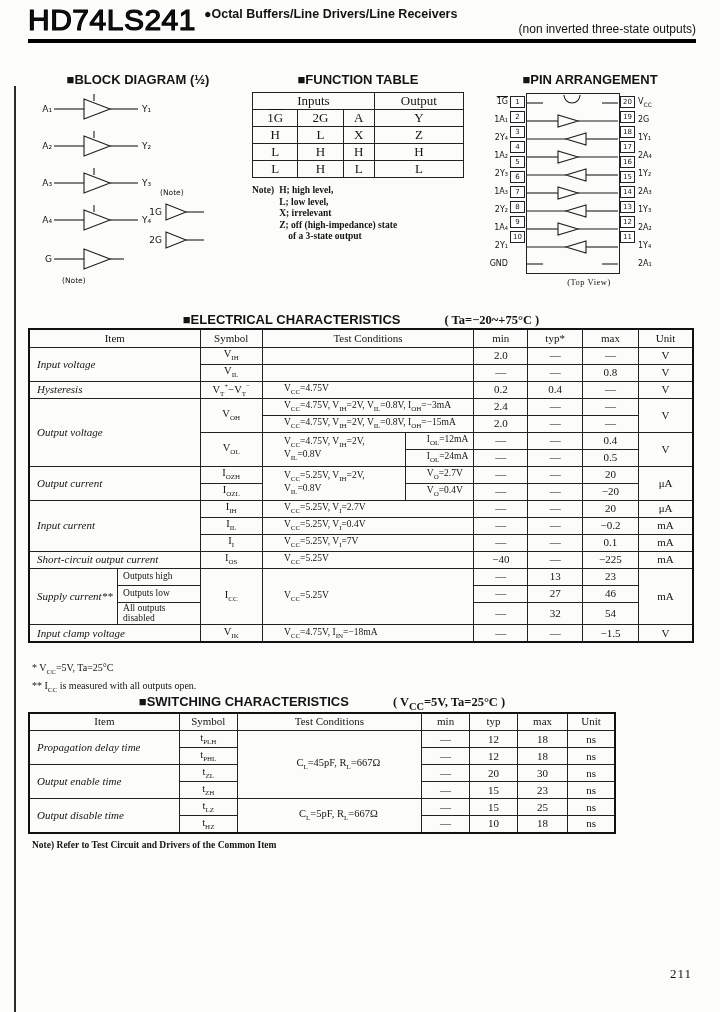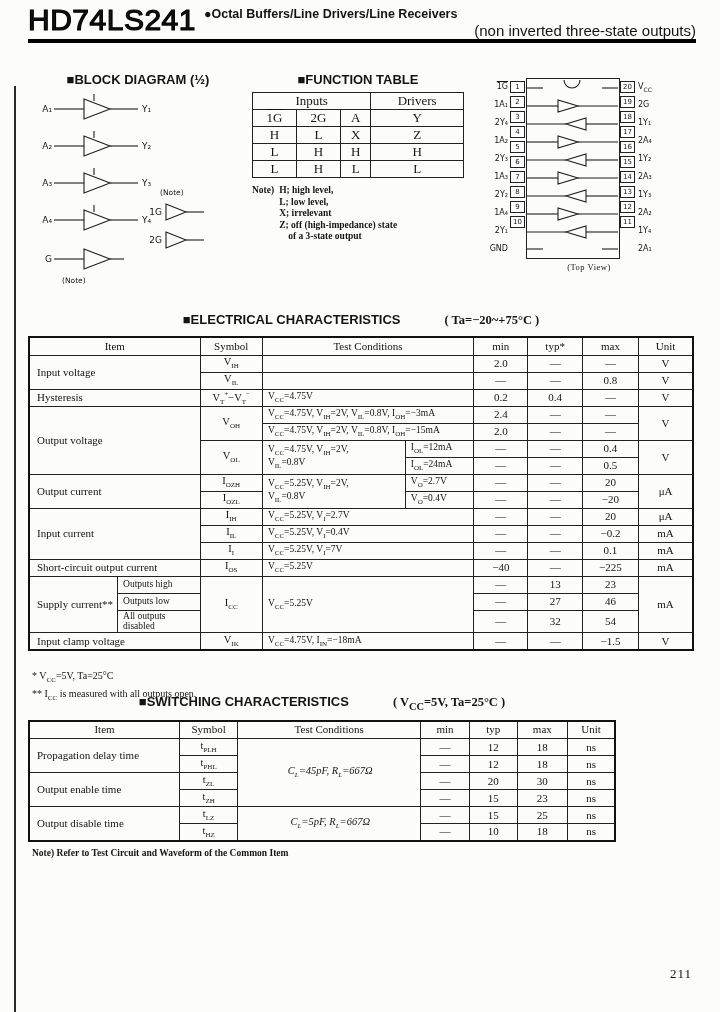--- a/index.html
+++ b/index.html
@@ -12,21 +12,21 @@
   .edge-l{ position:absolute; left:14px; top:86px; width:2px; height:926px; background:#2a2a2a; }
 
   
   .hdr{ position:absolute; left:28px; top:4px; width:668px; display:flex; align-items:flex-start; }
   .hdr h1{
     font-family:"Liberation Sans", sans-serif; font-weight:normal; font-size:30px; line-height:1.05;
     letter-spacing:.5px; -webkit-text-stroke:1.2px #000; white-space:nowrap;
   }
   .hdr-right{ flex:1; padding-top:3px; padding-left:8px; }
   .sub1{ font-family:"Liberation Sans", sans-serif; font-weight:bold; font-size:12.5px; }
-  .sub2{ font-family:"Liberation Sans", sans-serif; font-size:15px; text-align:right; padding-top:1px; }
+  .sub2{ font-family:"Liberation Sans", sans-serif; font-size:12px; text-align:right; padding-top:1px; }
   .rule{ position:absolute; left:28px; top:39px; width:668px; height:4px; background:#000; }
 
   
   h2{ font-family:"Liberation Sans", sans-serif; font-weight:bold; font-size:13px; white-space:nowrap;text-align:center; }
   h2 .h2sub{ font-family:"Liberation Serif", serif; font-weight:bold; font-size:12.5px; margin-left:12px;padding-left:32px; }
 
   
   .sec-blk{ position:absolute; left:26px; top:72px; width:224px; }
   .sec-ft { position:absolute; left:252px; top:72px; width:212px; }
   .sec-pin{ position:absolute; left:482px; top:72px; width:216px; }
@@ -54,33 +54,33 @@
   .plabel sub{ font-size:6px; }
   .nums-l,.nums-r{ width:16px; }
   .pnum{ width:15px; height:12px; margin:3px 0; border:1px solid #222; font-family:"DejaVu Sans", sans-serif;
          font-size:7px; line-height:10px; text-align:center; background:#fff; }
   .pkg{ width:94px; height:181px; border:1.5px solid #222; position:relative; background:#fcfcfa; }
   .topview{ font-size:8.5px; text-align:center; width:154px; margin:3px 0 0 30px; letter-spacing:.5px; }
 
   
   .sec-elec{ position:absolute; left:28px; top:312px; width:666px; }
   .sec-sw  { position:absolute; left:28px; top:694px; width:588px; }
-  .ctable{ width:100%; border-collapse:collapse; border:2px solid #111; margin-top:8px; }
+  .ctable{ width:100%; border-collapse:collapse; border:2px solid #111; margin-top:0; }
   .ctable th, .ctable td{
     border:1px solid #222; font-weight:normal; font-size:11px; height:17px;
     text-align:center; padding:0 3px; line-height:1.15;
   }
   .ctable th{ font-size:11px; height:18px; }
-  .ctable .item{ text-align:left; padding-left:7px; }
+  .ctable .item{ text-align:left; padding-left:7px;font-style:italic; }
   .ctable .item2{ text-align:left; padding-left:5px; font-size:9.5px; }
   .ctable .sym{ font-size:10.5px; }
   .ctable td sub{ font-size:7px; }
   .ctable td sup{ font-size:7px; }
-  .ctable .cond{ text-align:left; font-size:9.5px; padding-left:5px; }
-  .stable .cond{ text-align:center; font-size:10.5px;font-style:italic; }
+  .ctable .cond{ text-align:left; font-size:9.5px; padding-left:21px; }
+  .stable .cond{ text-align:center; font-size:10.5px; }
   .efoot{ margin-top:18px; font-size:10px; line-height:13px; padding-left:4px; }
   .efoot sub{ font-size:7px; }
   .swnote{ margin-top:6px; font-size:9.5px; font-weight:bold; padding-left:4px; }
 
   .pageno{ position:absolute; right:28px; top:966px; font-size:13px; letter-spacing:1px; }
 </style>
 </head>
 <body>
 
 <div class="sheet">
@@ -136,21 +136,21 @@
         <line x1="160" y1="153" x2="178" y2="153"></line>
     </svg>
   </section>
 
   <section class="sec-ft">
     <h2>■FUNCTION TABLE</h2>
     <table class="ftable">
       <tbody>
           <tr>
         <th colspan="3">Inputs</th>
-        <th>Drivers</th>
+        <th>Output</th>
       </tr>
       <tr>
         <th class="ovl">1G</th>
         <th>2G</th>
         <th>A</th>
         <th>Y</th>
       </tr>
       <tr>
         <td>H</td>
         <td>L</td>
@@ -177,20 +177,21 @@
         <div>H; high level,</div>
         <div>L; low level,</div>
         <div>X; irrelevant</div>
         <div>Z; off (high-impedance) state</div>
         <div class="indent">of a 3-state output</div>
       </div>
     </div>
   </section>
 
   <section class="sec-pin">
+    <h2>■PIN ARRANGEMENT</h2>
     <div class="pins">
       <div class="labels-l">
         <div class="plabel ovl">1G</div>
         <div class="plabel">1A₁</div>
         <div class="plabel">2Y₄</div>
         <div class="plabel">1A₂</div>
         <div class="plabel">2Y₃</div>
         <div class="plabel">1A₃</div>
         <div class="plabel">2Y₂</div>
         <div class="plabel">1A₄</div>
@@ -504,17 +505,17 @@
       </tr>
       <tr>
         <td class="sym">t<sub>HZ</sub></td>
         <td>—</td>
         <td>10</td>
         <td>18</td>
         <td>ns</td>
       </tr>
     </tbody>
       </table>
-    <div class="swnote">Note)   Refer to Test Circuit and Waveform of the Common Item</div>
+    <div class="swnote">Note)   Refer to Test Circuit and Drivers of the Common Item</div>
   </section>
 
   <div class="pageno">211</div>
 </div>
 
 </body></html>

